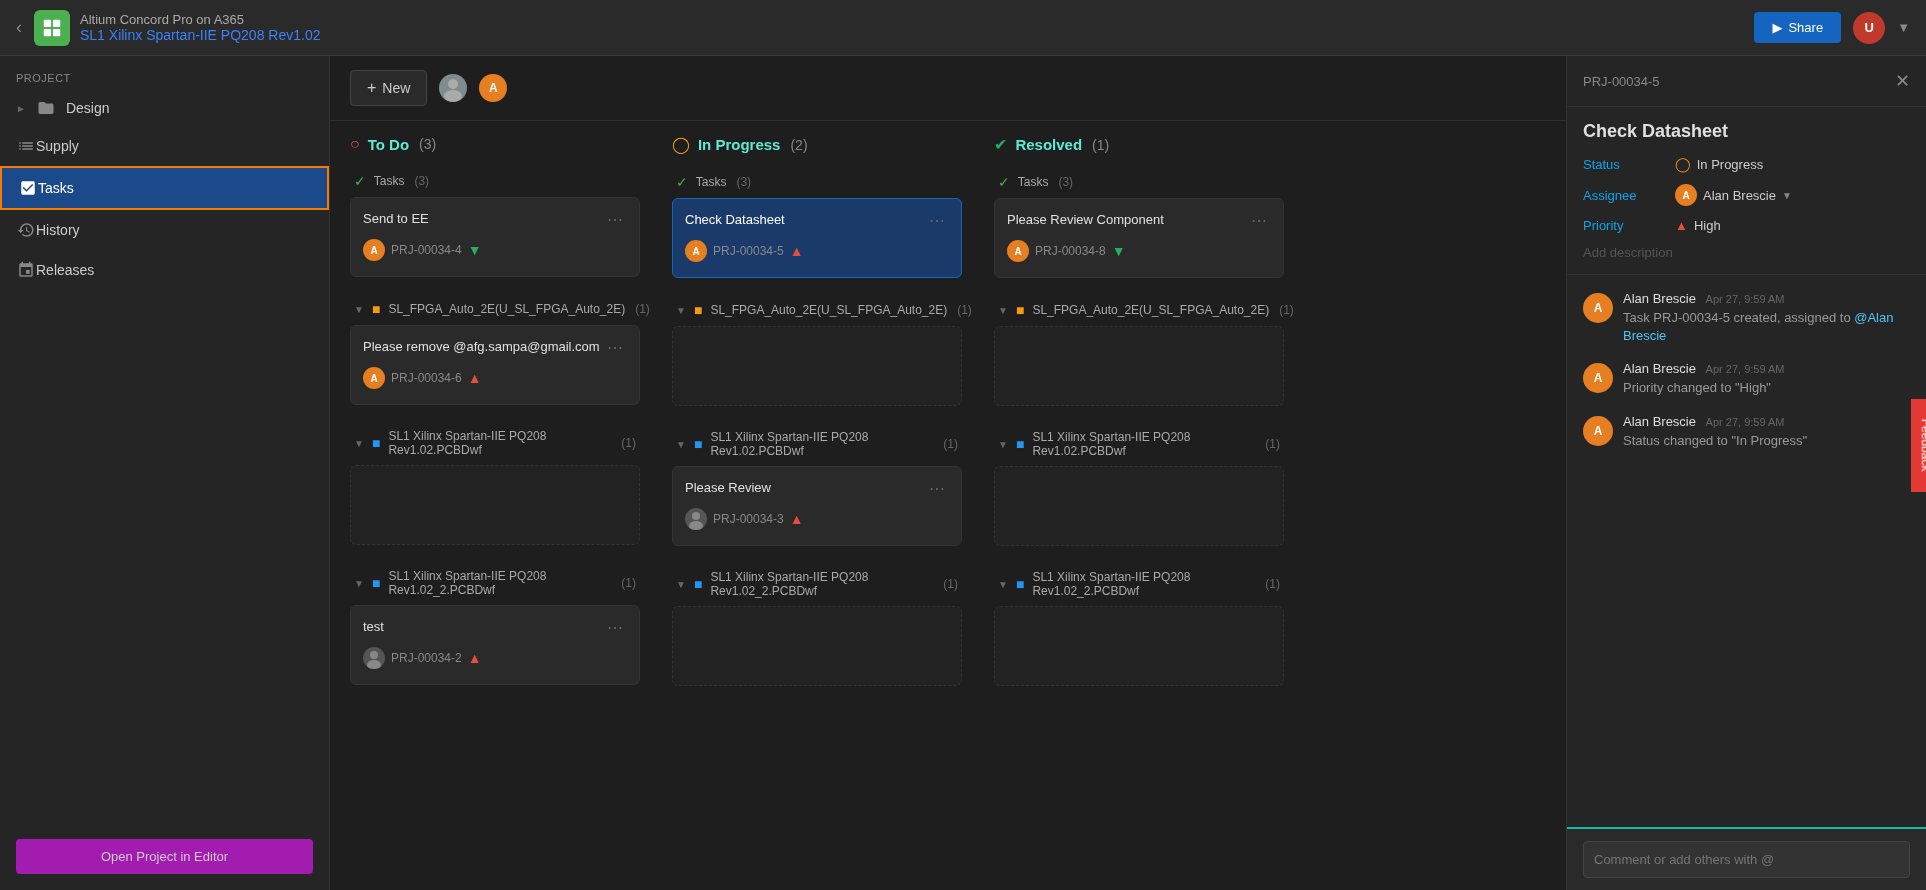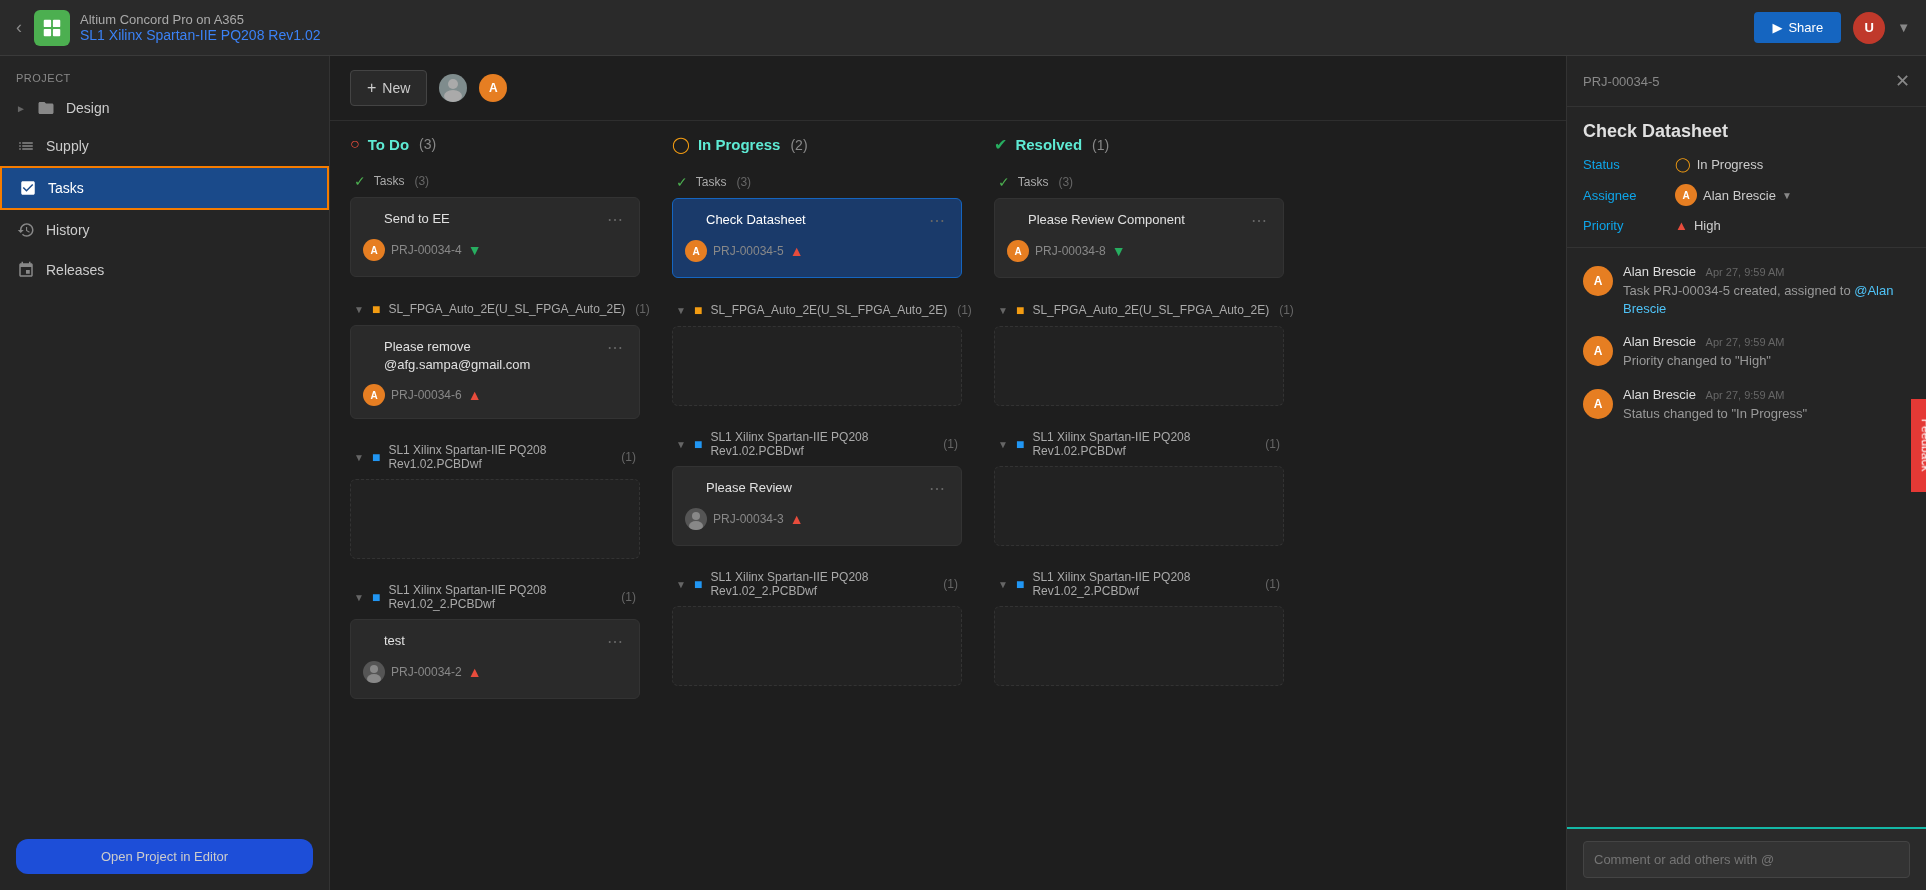--- a/index.html
+++ b/index.html
@@ -16,27 +16,27 @@
     .topbar-actions { display: flex; align-items: center; gap: 12px; }
     .share-btn { background: #1565c0; color: #fff; border: none; padding: 8px 18px; border-radius: 4px; cursor: pointer; display: flex; align-items: center; gap: 6px; font-size: 13px; }
     .avatar-topbar { width: 32px; height: 32px; border-radius: 50%; background: #c0392b; overflow: hidden; cursor: pointer; }
 
     
     .main-layout { display: flex; flex: 1; overflow: hidden; }
 
     
     .sidebar { width: 330px; background: #252525; border-right: 1px solid #333; display: flex; flex-direction: column; flex-shrink: 0; }
     .sidebar-section-label { font-size: 11px; color: #888; padding: 16px 16px 6px; text-transform: uppercase; letter-spacing: 0.5px; }
-    .sidebar-item { display: flex; align-items: center; gap: 10px; padding: 10px 16px; cursor: pointer; color: #ccc; border-radius: 0; }
+    .sidebar-item { display: flex; align-items: center; padding: 10px 16px; cursor: pointer; color: #ccc; border-radius: 0; }
     .sidebar-item.active { background: #1a4a8a; border: 2px solid #f57c00; color: #fff; }
     .sidebar-item-icon { width: 20px; height: 20px; display: flex; align-items: center; justify-content: center; flex-shrink: 0; }
     .sidebar-item-label { font-size: 14px; }
     .sidebar-group { display: flex; align-items: center; gap: 10px; padding: 8px 16px; color: #ccc; cursor: pointer; }
     .sidebar-footer { margin-top: auto; padding: 16px; }
-    .open-project-btn { width: 100%; background: #1d4ed8; color: #ccc; border: none; padding: 10px; border-radius: 12px; cursor: pointer; font-size: 13px; }
+    .open-project-btn { width: 100%; background: #a21caf; color: #ccc; border: none; padding: 10px; border-radius: 4px; cursor: pointer; font-size: 13px; }
 
     
     .content { flex: 1; background: #1e1e1e; overflow: hidden; display: flex; flex-direction: column; }
 
     
     .toolbar { display: flex; align-items: center; padding: 14px 20px; gap: 12px; background: #1e1e1e; border-bottom: 1px solid #2e2e2e; flex-shrink: 0; }
     .new-btn { background: #2a2a2a; color: #ccc; border: 1px solid #444; padding: 8px 16px; border-radius: 4px; cursor: pointer; display: flex; align-items: center; gap: 6px; font-size: 14px; }
     .avatar-small { width: 28px; height: 28px; border-radius: 50%; display: flex; align-items: center; justify-content: center; font-size: 12px; font-weight: bold; cursor: pointer; }
     .avatar-a { background: #e67e22; color: #fff; }
     .column-header { display: flex; align-items: center; gap: 8px; padding: 14px 0 12px; }
@@ -45,21 +45,21 @@
 
     
     .group-section { margin-bottom: 8px; }
     .group-header { display: flex; align-items: center; gap: 8px; padding: 8px 4px; color: #aaa; font-size: 12px; cursor: pointer; }
     .group-header-label { font-size: 12px; color: #aaa; }
     .group-count { color: #666; margin-left: 2px; }
 
     
     .card { background: #2a2a2a; border-radius: 6px; padding: 12px; margin-bottom: 8px; cursor: pointer; border: 1px solid #333; min-height: 80px; }
     .card.selected { background: #1a3a6a; border: 1px solid #1565c0; }
-    .card-header { display: flex; align-items: flex-start; justify-content: space-between; margin-left: 21px; }
+    .card-header { display: flex; align-items: flex-start; justify-content: space-between; }
     .card-title { font-size: 13px; color: #e0e0e0; font-weight: 500; line-height: 1.4; flex: 1; }
     .card-more { color: #666; cursor: pointer; font-size: 16px; padding: 0 4px; }
     .card-footer { display: flex; align-items: center; gap: 6px; margin-top: 10px; }
     .card-id { font-size: 12px; color: #888; }
     .priority-high { color: #e74c3c; font-size: 14px; }
     .priority-low { color: #27ae60; font-size: 14px; }
     .empty-col-area { background: #222; border-radius: 6px; min-height: 80px; margin-bottom: 8px; border: 1px dashed #333; }
 
     
     .right-panel { width: 360px; background: #252525; border-left: 1px solid #333; display: flex; flex-direction: column; flex-shrink: 0; }
@@ -434,20 +434,21 @@
         <span style="font-size:10px; color:#888;">▼</span>
       </div>
     </div>
     <div class="panel-field">
       <span class="field-label">Priority</span>
       <div class="field-value">
         <span class="priority-icon-high">▲</span>
         <span>High</span>
       </div>
     </div>
+    <div class="add-desc">Add description</div>
     <hr class="panel-divider">
     <div class="activity-feed">
       <div class="activity-item">
         <div class="activity-avatar">A</div>
         <div class="activity-content">
           <span class="activity-name">Alan Brescie</span>
           <span class="activity-time">Apr 27, 9:59 AM</span>
           <div class="activity-text">
             Task PRJ-00034-5 created, assigned to <span class="activity-mention">@Alan Brescie</span>
           </div>

